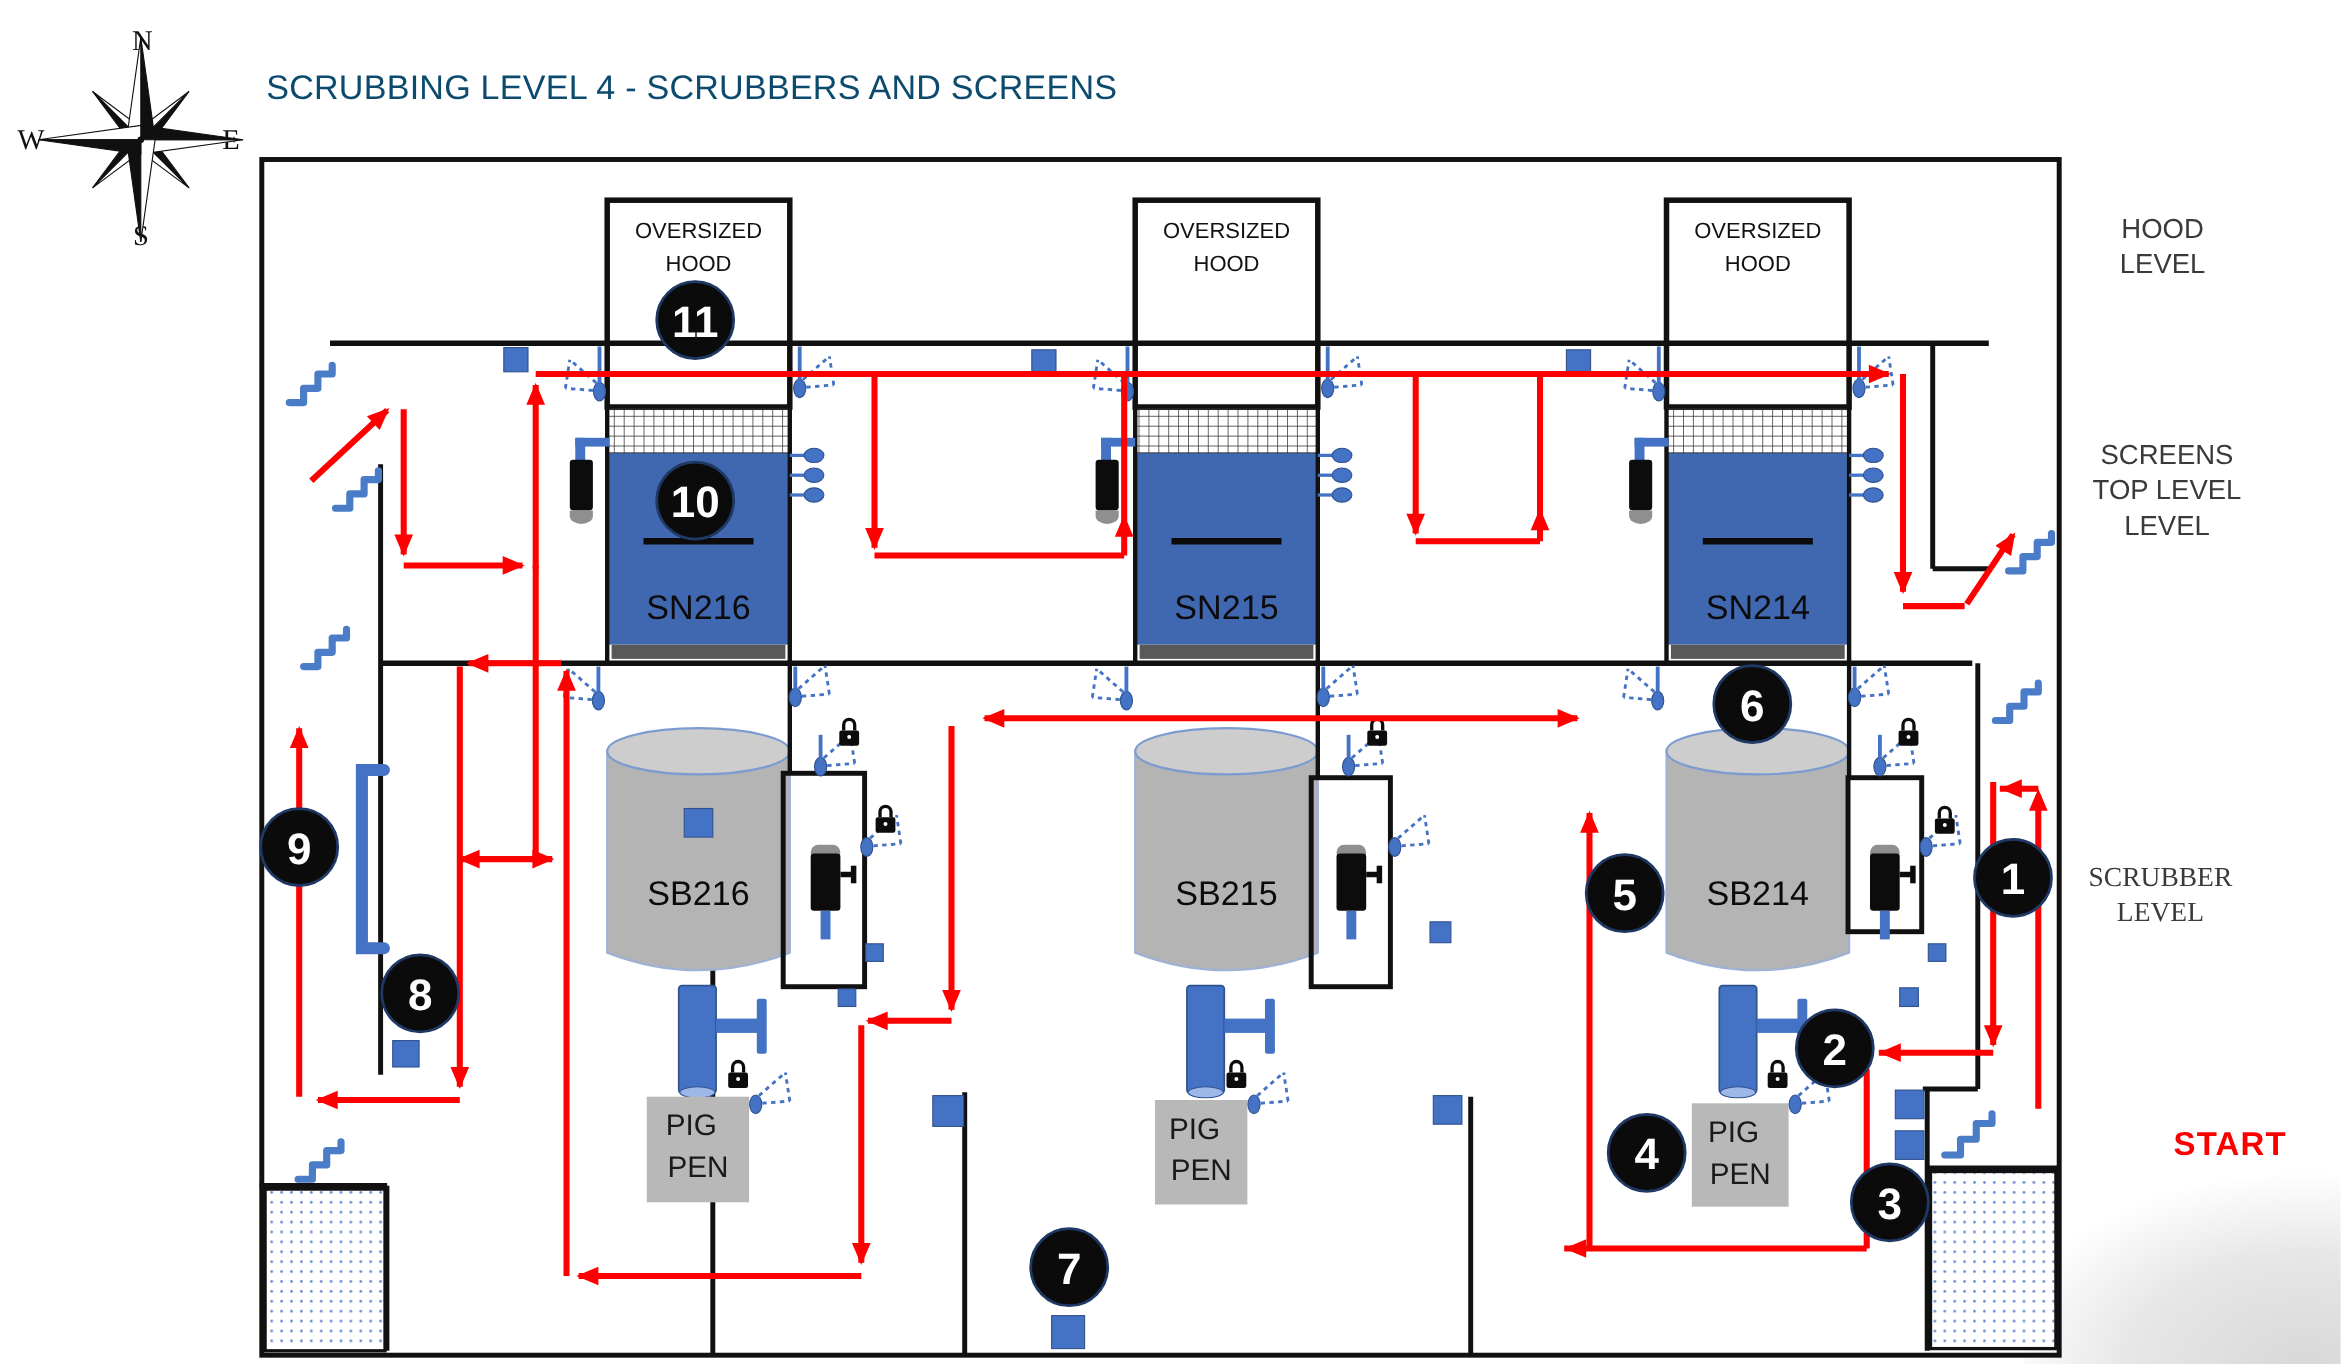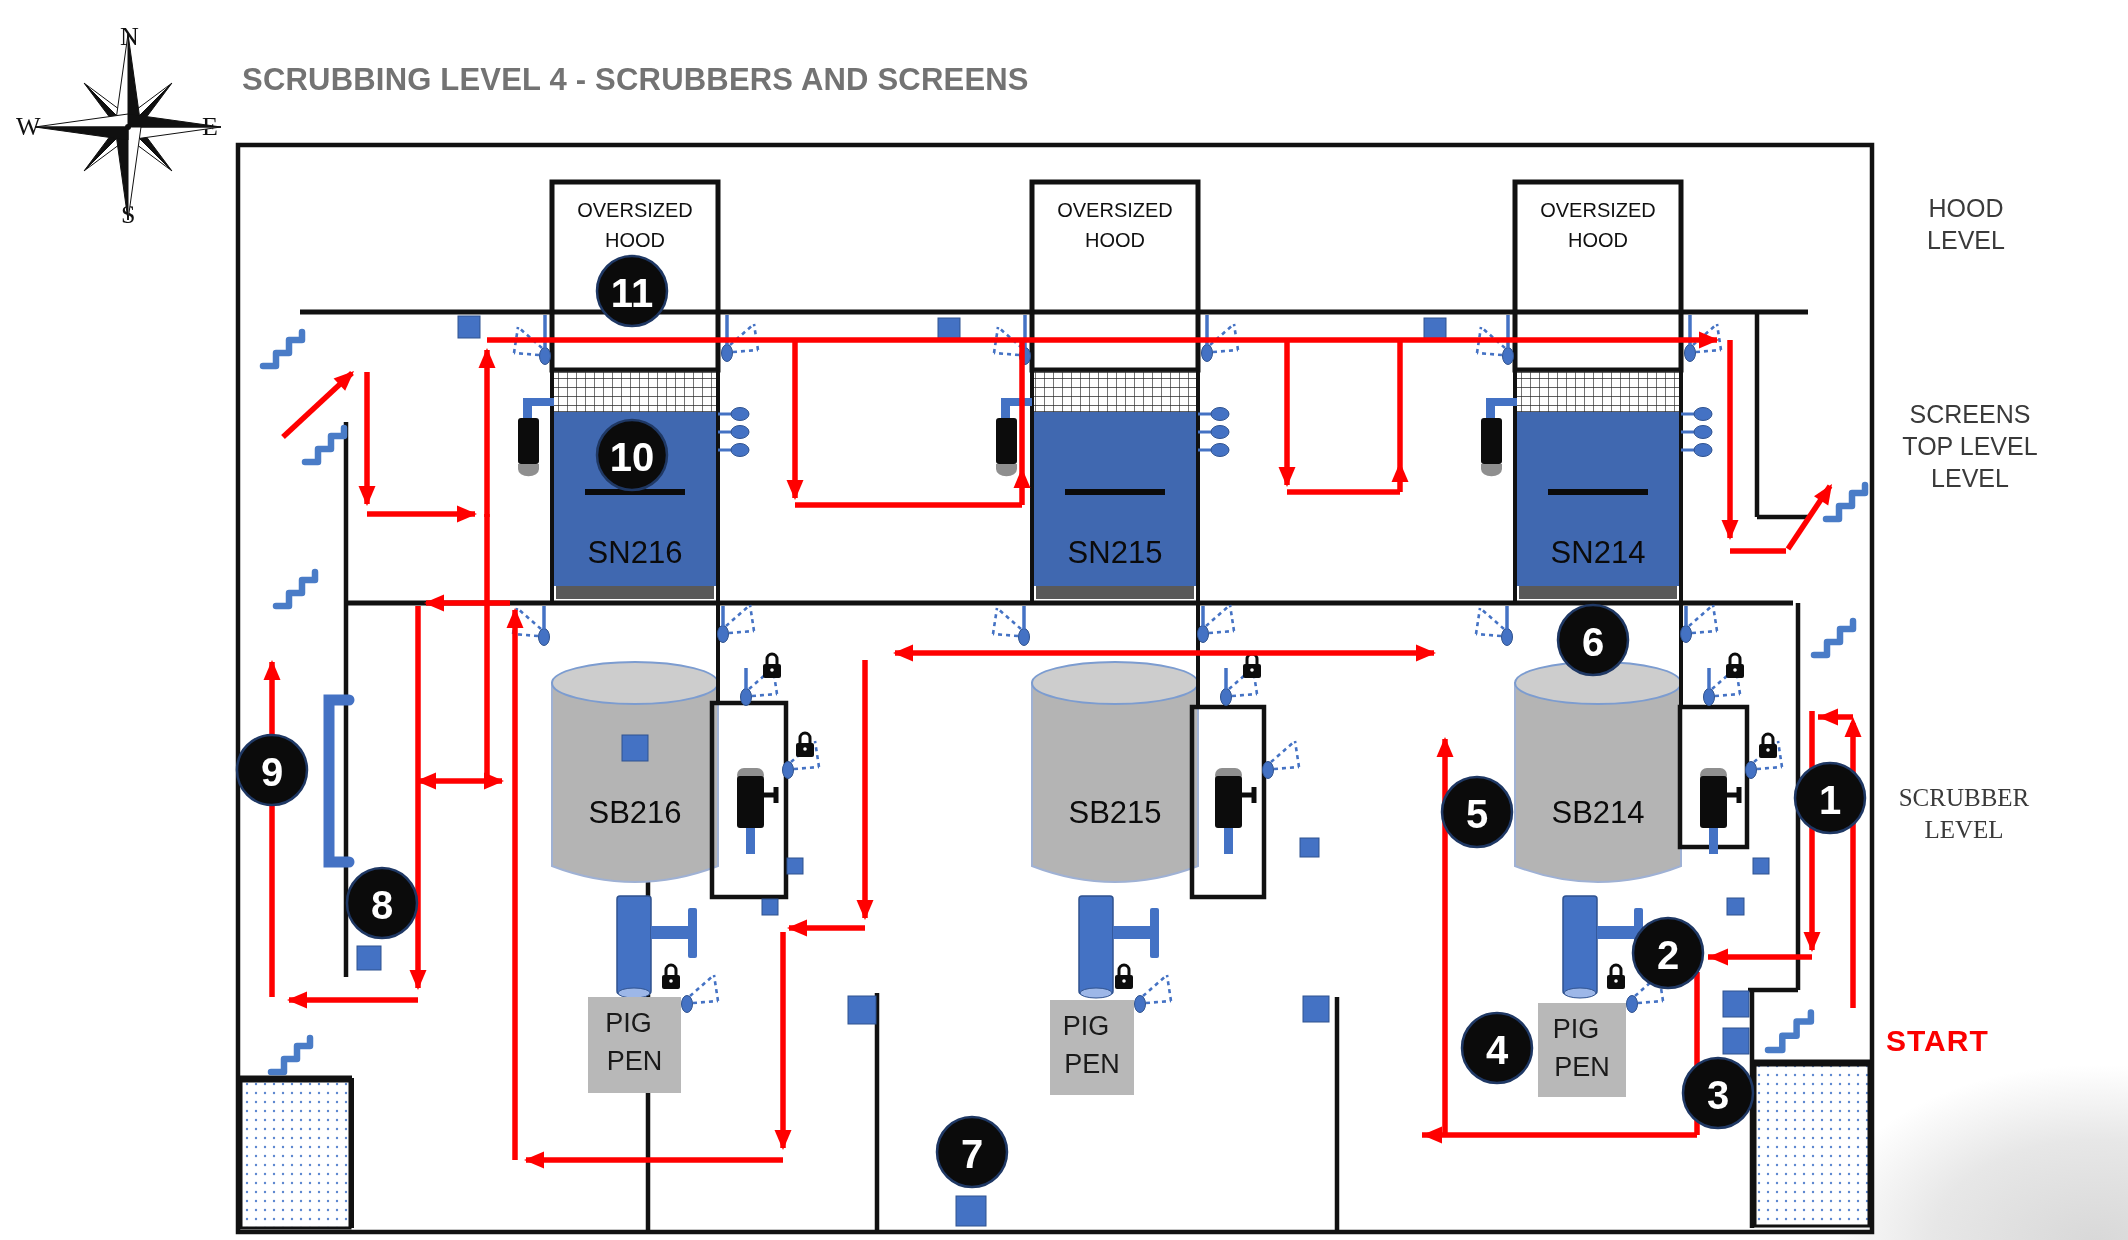--- a/index.html
+++ b/index.html
@@ -1,19 +1,19 @@
 <!DOCTYPE html>
 <html><head>
 <meta charset="utf-8">
 <style>
   html,body{margin:0;padding:0;background:#fff;}
   .stage{position:relative;width:2128px;height:1240px;background:#ffffff;overflow:hidden;
          font-family:"Liberation Sans",sans-serif;}
   .abs{position:absolute;}
-  .title{font-size:31px;font-weight:bold;color:#737373;letter-spacing:.2px;white-space:nowrap;}
+  .title{font-size:31px;font-weight:normal;color:#0c4a6e;letter-spacing:.2px;white-space:nowrap;}
   .lvl{font-size:25px;color:#3a3a3a;text-align:center;line-height:32px;white-space:nowrap;
        transform:translateX(-50%);}
   .start{font-size:30px;font-weight:600;color:#fb0000;letter-spacing:1px;}
   .compass-letter{font-family:"Liberation Serif",serif;font-size:26px;color:#111;}
   .corner-blob{width:300px;height:190px;border-radius:60px 0 0 0;
     background:radial-gradient(120% 120% at 85% 95%, #d8d8d8 0%, #e7e7e7 45%, rgba(255,255,255,0) 78%);}
   svg text{font-family:"Liberation Sans",sans-serif;}
 </style>
 </head>
 <body>
@@ -33,21 +33,21 @@
   </div>
   <div class="abs lvl" style="left:1970px;top:398px;">
     <div>SCREENS</div>
     <div>TOP LEVEL</div>
     <div>LEVEL</div>
   </div>
   <div class="abs lvl" style="left:1964px;top:782px;font-family:Liberation Serif, serif;">
     <div>SCRUBBER</div>
     <div>LEVEL</div>
   </div>
-  <div class="abs start" style="left:1886px;top:1024px;">START</div>
+  <div class="abs start" style="left:1976px;top:1024px;">START</div>
 
   <div class="abs corner-blob" style="left:1840px;top:1062px;"></div>
 
   <svg id="scene" class="abs" style="left:0;top:0;" width="2128" height="1240" viewBox="0 0 2128 1240">
       <defs>
         <pattern id="grid" width="9" height="9" patternUnits="userSpaceOnUse">
           <rect x="0" y="0" width="9" height="9" fill="#ffffff"></rect>
           <path d="M9,0 L0,0 0,9" fill="none" stroke="#2b2b2b" stroke-width="1.3"></path>
         </pattern>
         <pattern id="dots" width="9" height="9" patternUnits="userSpaceOnUse">

